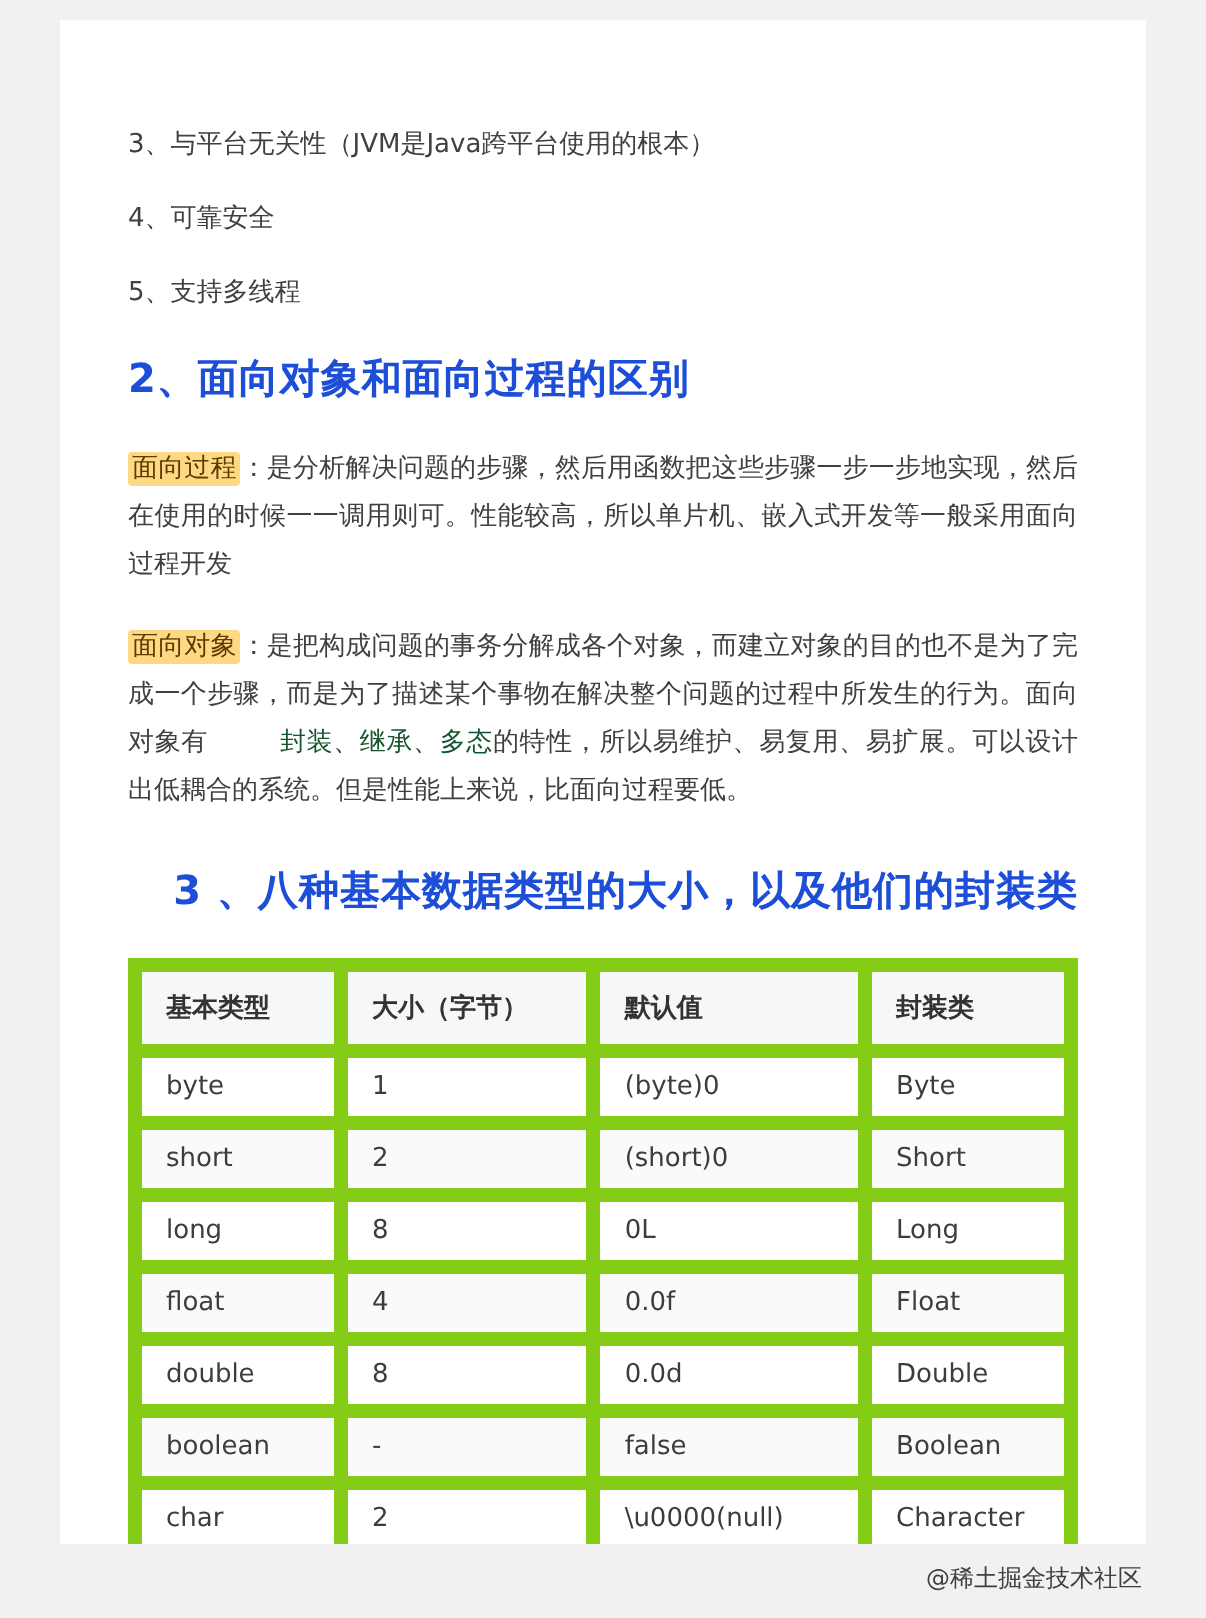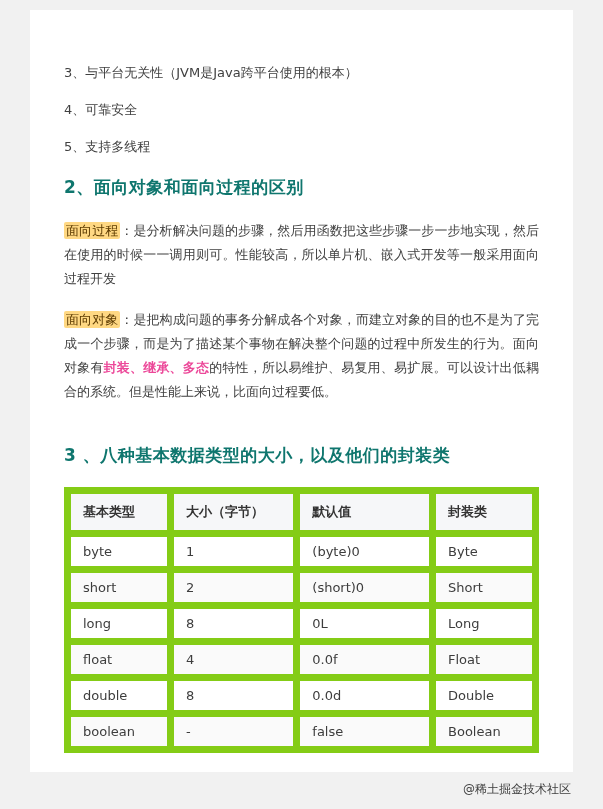--- a/index.html
+++ b/index.html
@@ -19,42 +19,42 @@
     padding: 54px 34px 18px 34px;
     overflow: hidden;
   }
   .list-item {
     font-size: 13px;
     color: #404040;
     margin-bottom: 19px;
     line-height: 1.4;
   }
   .h-section {
-    font-size: 17px;
+    font-size: 20px;
     font-weight: 700;
-    color: #0f766e;
+    color: #1d4ed8;
     margin: 6px 0 20px 0;
     letter-spacing: 0.5px;
   }
-  .h-section.second { margin-top: 40px; }
+  .h-section.second { margin-top: 24px; text-align: right; }
   .para {
     font-size: 13px;
     line-height: 1.85;
     color: #404040;
     margin-bottom: 17px;
     text-align: justify;
   }
   .hl {
     background: #ffd883;
     color: #5c3a00;
     font-weight: 400;
     padding: 1px 2px;
     border-radius: 2px;
   }
-  .bold { font-weight: 700; color: #ec4899; }
+  .bold { font-weight: 400; color: #14532d; margin-left: 36px; }
   table.types {
     width: 100%;
     border-collapse: collapse;
     margin: 2px 0 22px 0;
     font-size: 13px;
     color: #3d3d3d;
   }
   table.types th, table.types td {
     border: 7px solid #84cc16;
     padding: 7px 12px;
@@ -149,20 +149,26 @@
           <td>8</td>
           <td>0.0d</td>
           <td>Double</td>
         </tr>
         <tr>
           <td>boolean</td>
           <td>-</td>
           <td>false</td>
           <td>Boolean</td>
         </tr>
+        <tr>
+          <td>char</td>
+          <td>2</td>
+          <td>\u0000(null)</td>
+          <td>Character</td>
+        </tr>
       </tbody>
   </table>
 
   <div class="note-label">注：</div>
 
 </div>
 
 <div class="footer-credit">@稀土掘金技术社区</div>
 
 </body></html>

